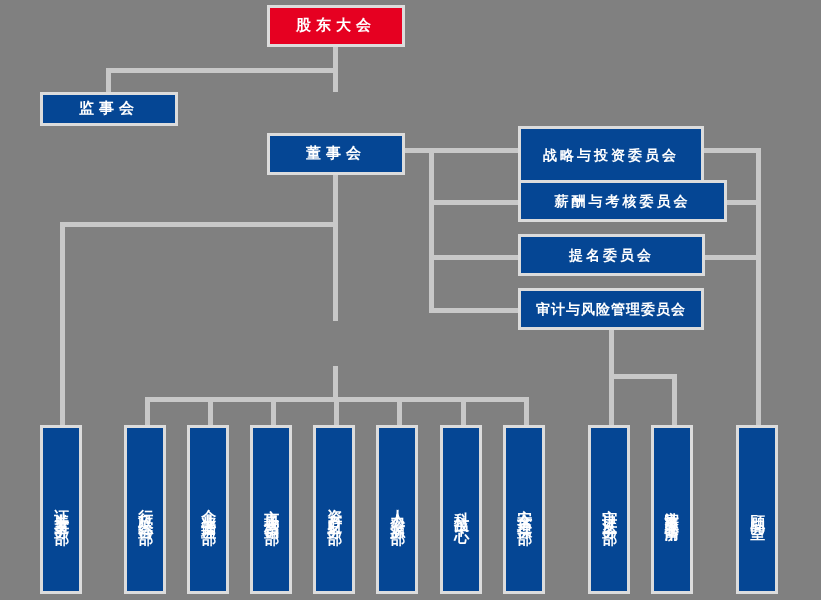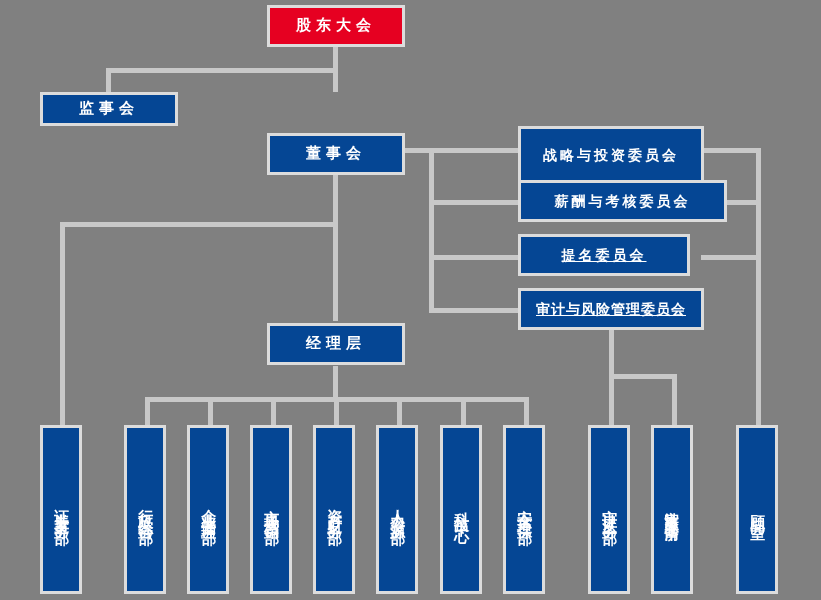--- a/index.html
+++ b/index.html
@@ -48,21 +48,20 @@
     letter-spacing:5px;
     padding:0 4px;
   }
   .node.h-text.small{
     font-size:14px;
     letter-spacing:3px;
   }
   .node.h-text.tight{
     font-size:14px;
     letter-spacing:1px;
-    text-decoration:underline;
   }
 
   
   .node.v-text{
     writing-mode:vertical-rl;
     text-orientation:upright;
     font-size:15px;
     font-weight:bold;
     letter-spacing:5px;
     padding:8px 0;
@@ -120,25 +119,24 @@
   <div class="line v" style="left:397px;top:397px;height:31px;"></div>
   <div class="line v" style="left:461px;top:397px;height:31px;"></div>
   <div class="line v" style="left:524px;top:397px;height:31px;"></div>
 
   <div class="node red h-text" style="left:267px;top:5px;width:138px;height:42px;">股东大会</div>
 
   <div class="node h-text" style="left:40px;top:92px;width:138px;height:34px;">监事会</div>
 
   <div class="node h-text" style="left:267px;top:90px;width:138px;height:42px;margin-top:43px;">董事会</div>
 
-  <div class="node h-text" style="left:267px;top:323px;width:138px;height:42px;">经理层</div>
 
   <div class="node h-text small" style="left:518px;top:126px;width:186px;height:59px;">战略与投资委员会</div>
   <div class="node h-text small" style="left:518px;top:180px;width:209px;height:42px;">薪酬与考核委员会</div>
-  <div class="node h-text small" style="left:518px;top:234px;width:172px;height:42px;text-decoration:underline;">提名委员会</div>
+  <div class="node h-text small" style="left:518px;top:234px;width:187px;height:42px;">提名委员会</div>
   <div class="node h-text tight" style="left:518px;top:288px;width:186px;height:42px;">审计与风险管理委员会</div>
 
   <div class="node v-text" style="left:40px;top:425px;width:42px;height:169px;">证券事务部</div>
   <div class="node v-text" style="left:124px;top:425px;width:42px;height:169px;">行政综合部</div>
   <div class="node v-text" style="left:187px;top:425px;width:42px;height:169px;">企业管理部</div>
   <div class="node v-text" style="left:250px;top:425px;width:42px;height:169px;">市场营销部</div>
   <div class="node v-text" style="left:313px;top:425px;width:42px;height:169px;">资产财务部</div>
   <div class="node v-text" style="left:376px;top:425px;width:42px;height:169px;">人力资源部</div>
   <div class="node v-text" style="left:440px;top:425px;width:42px;height:169px;">科技中心</div>
   <div class="node v-text" style="left:503px;top:425px;width:42px;height:169px;">安全环保部</div>

